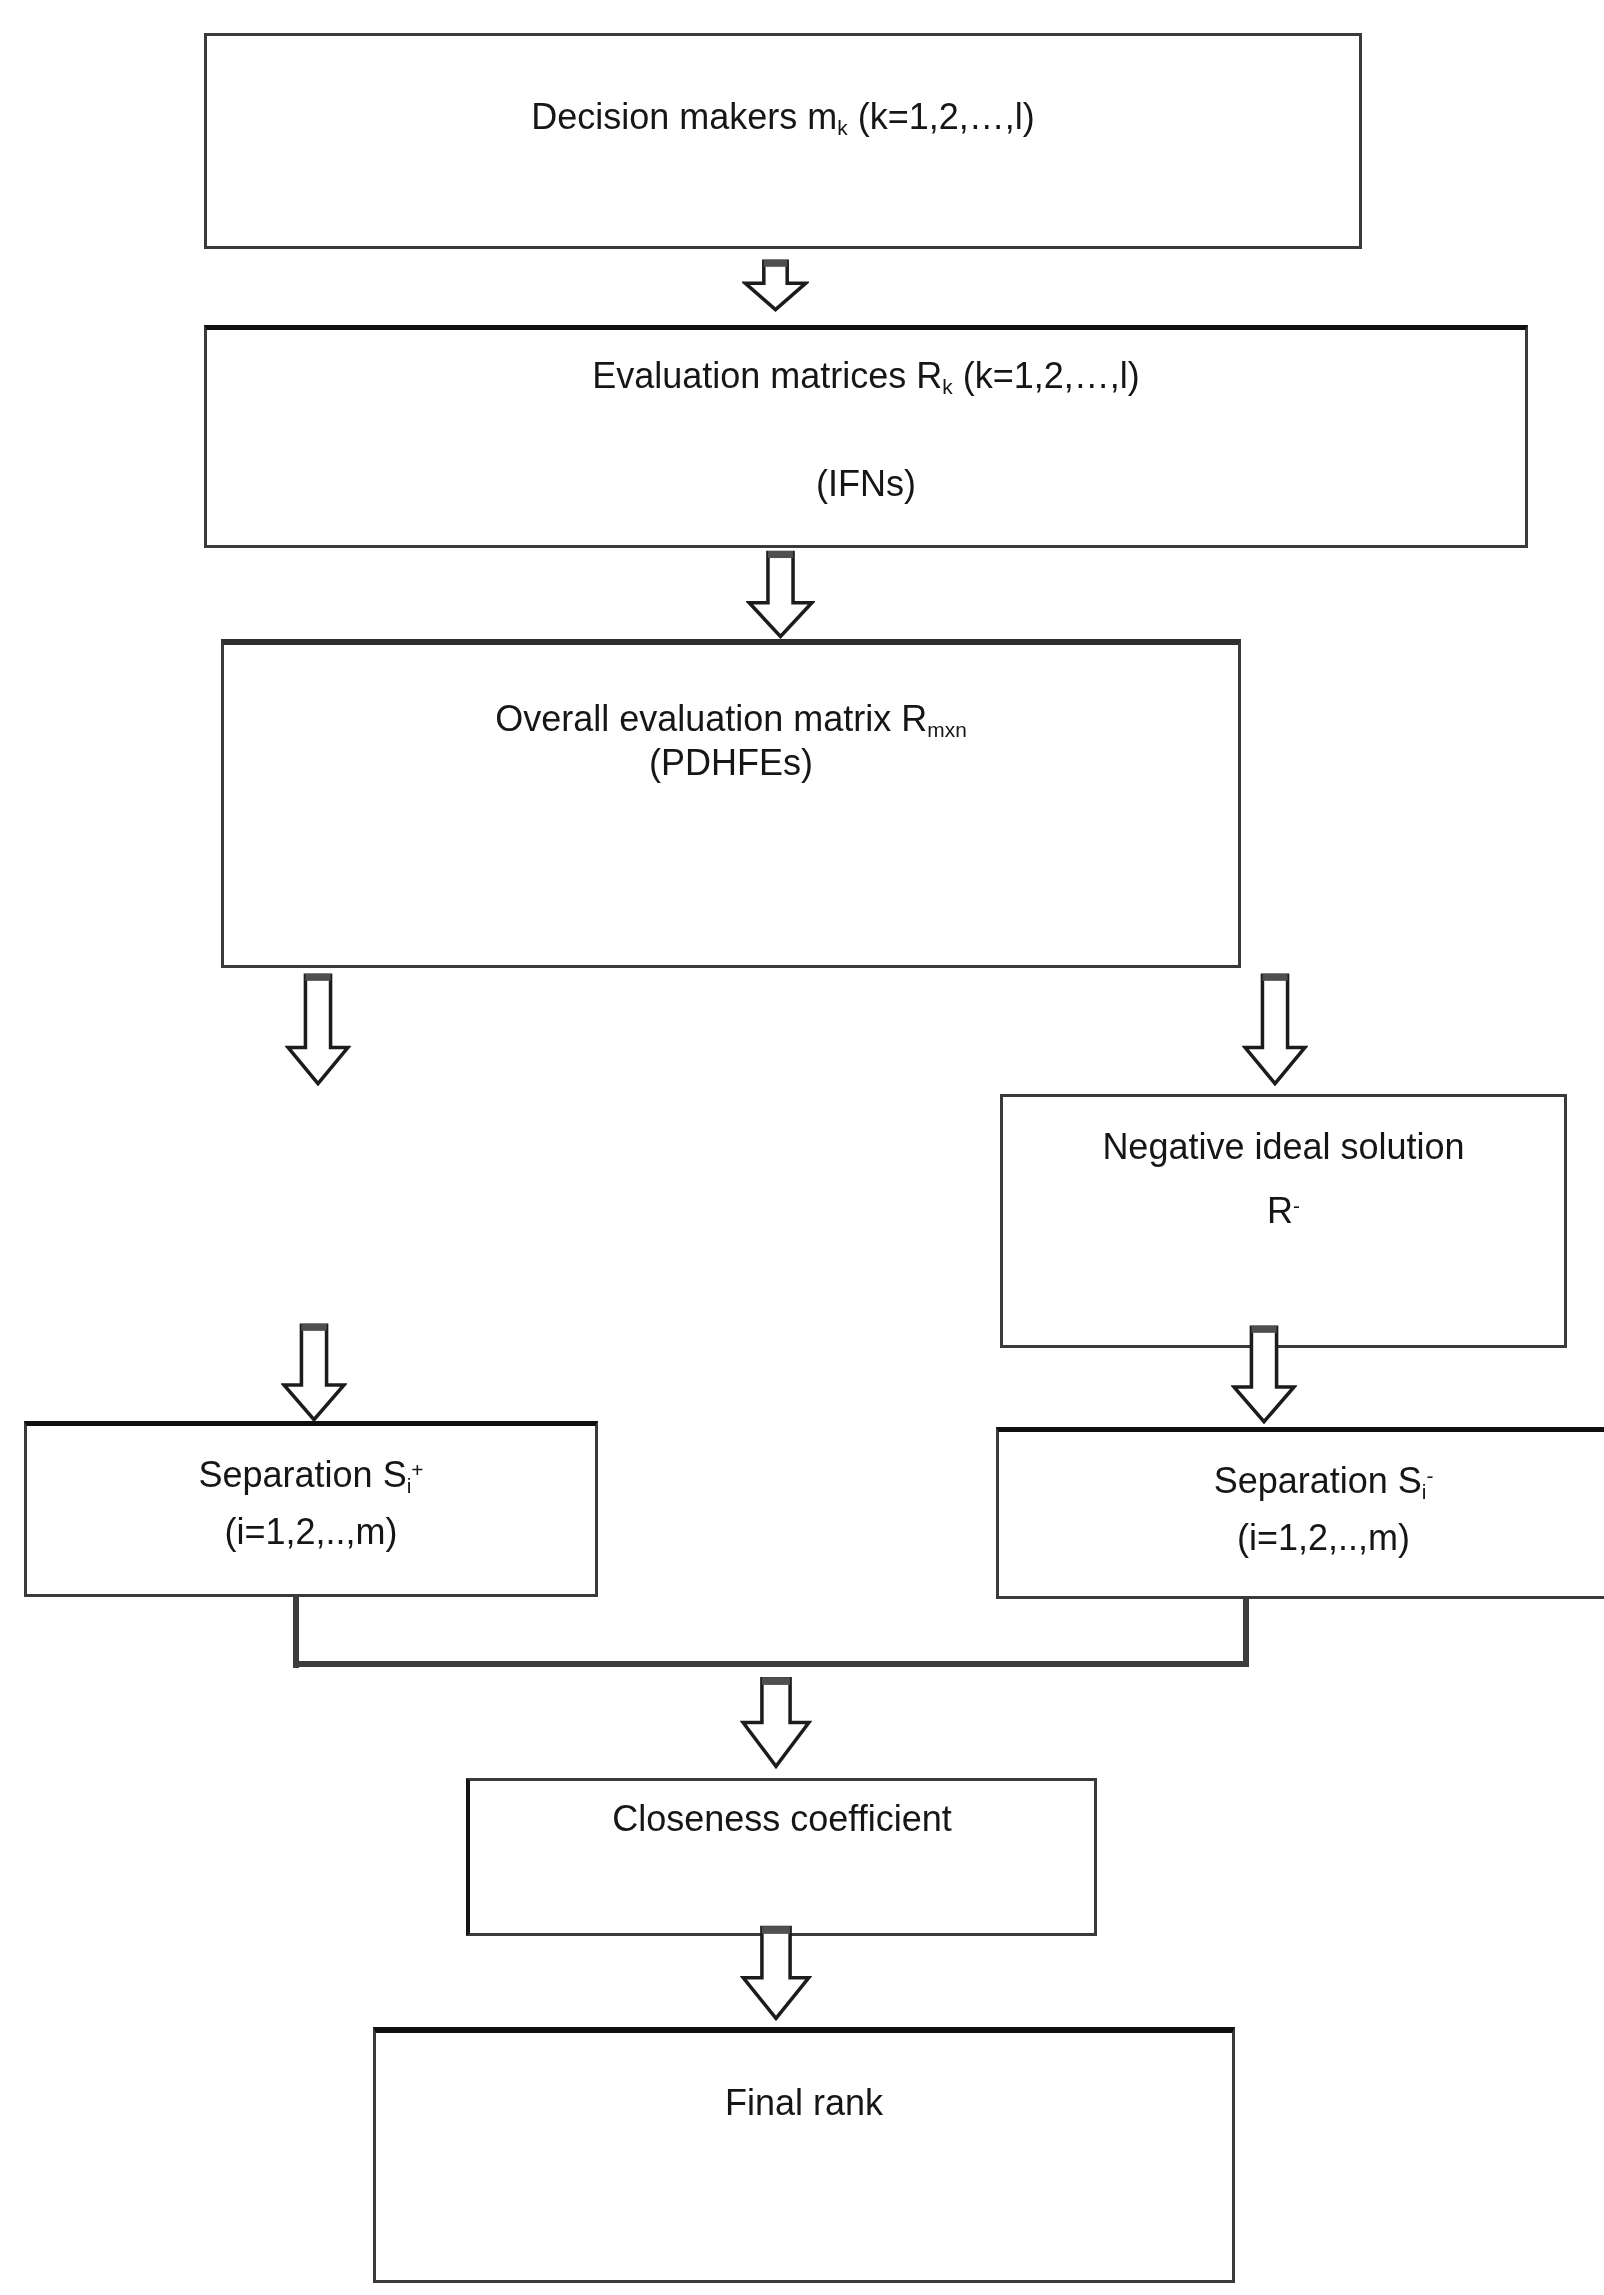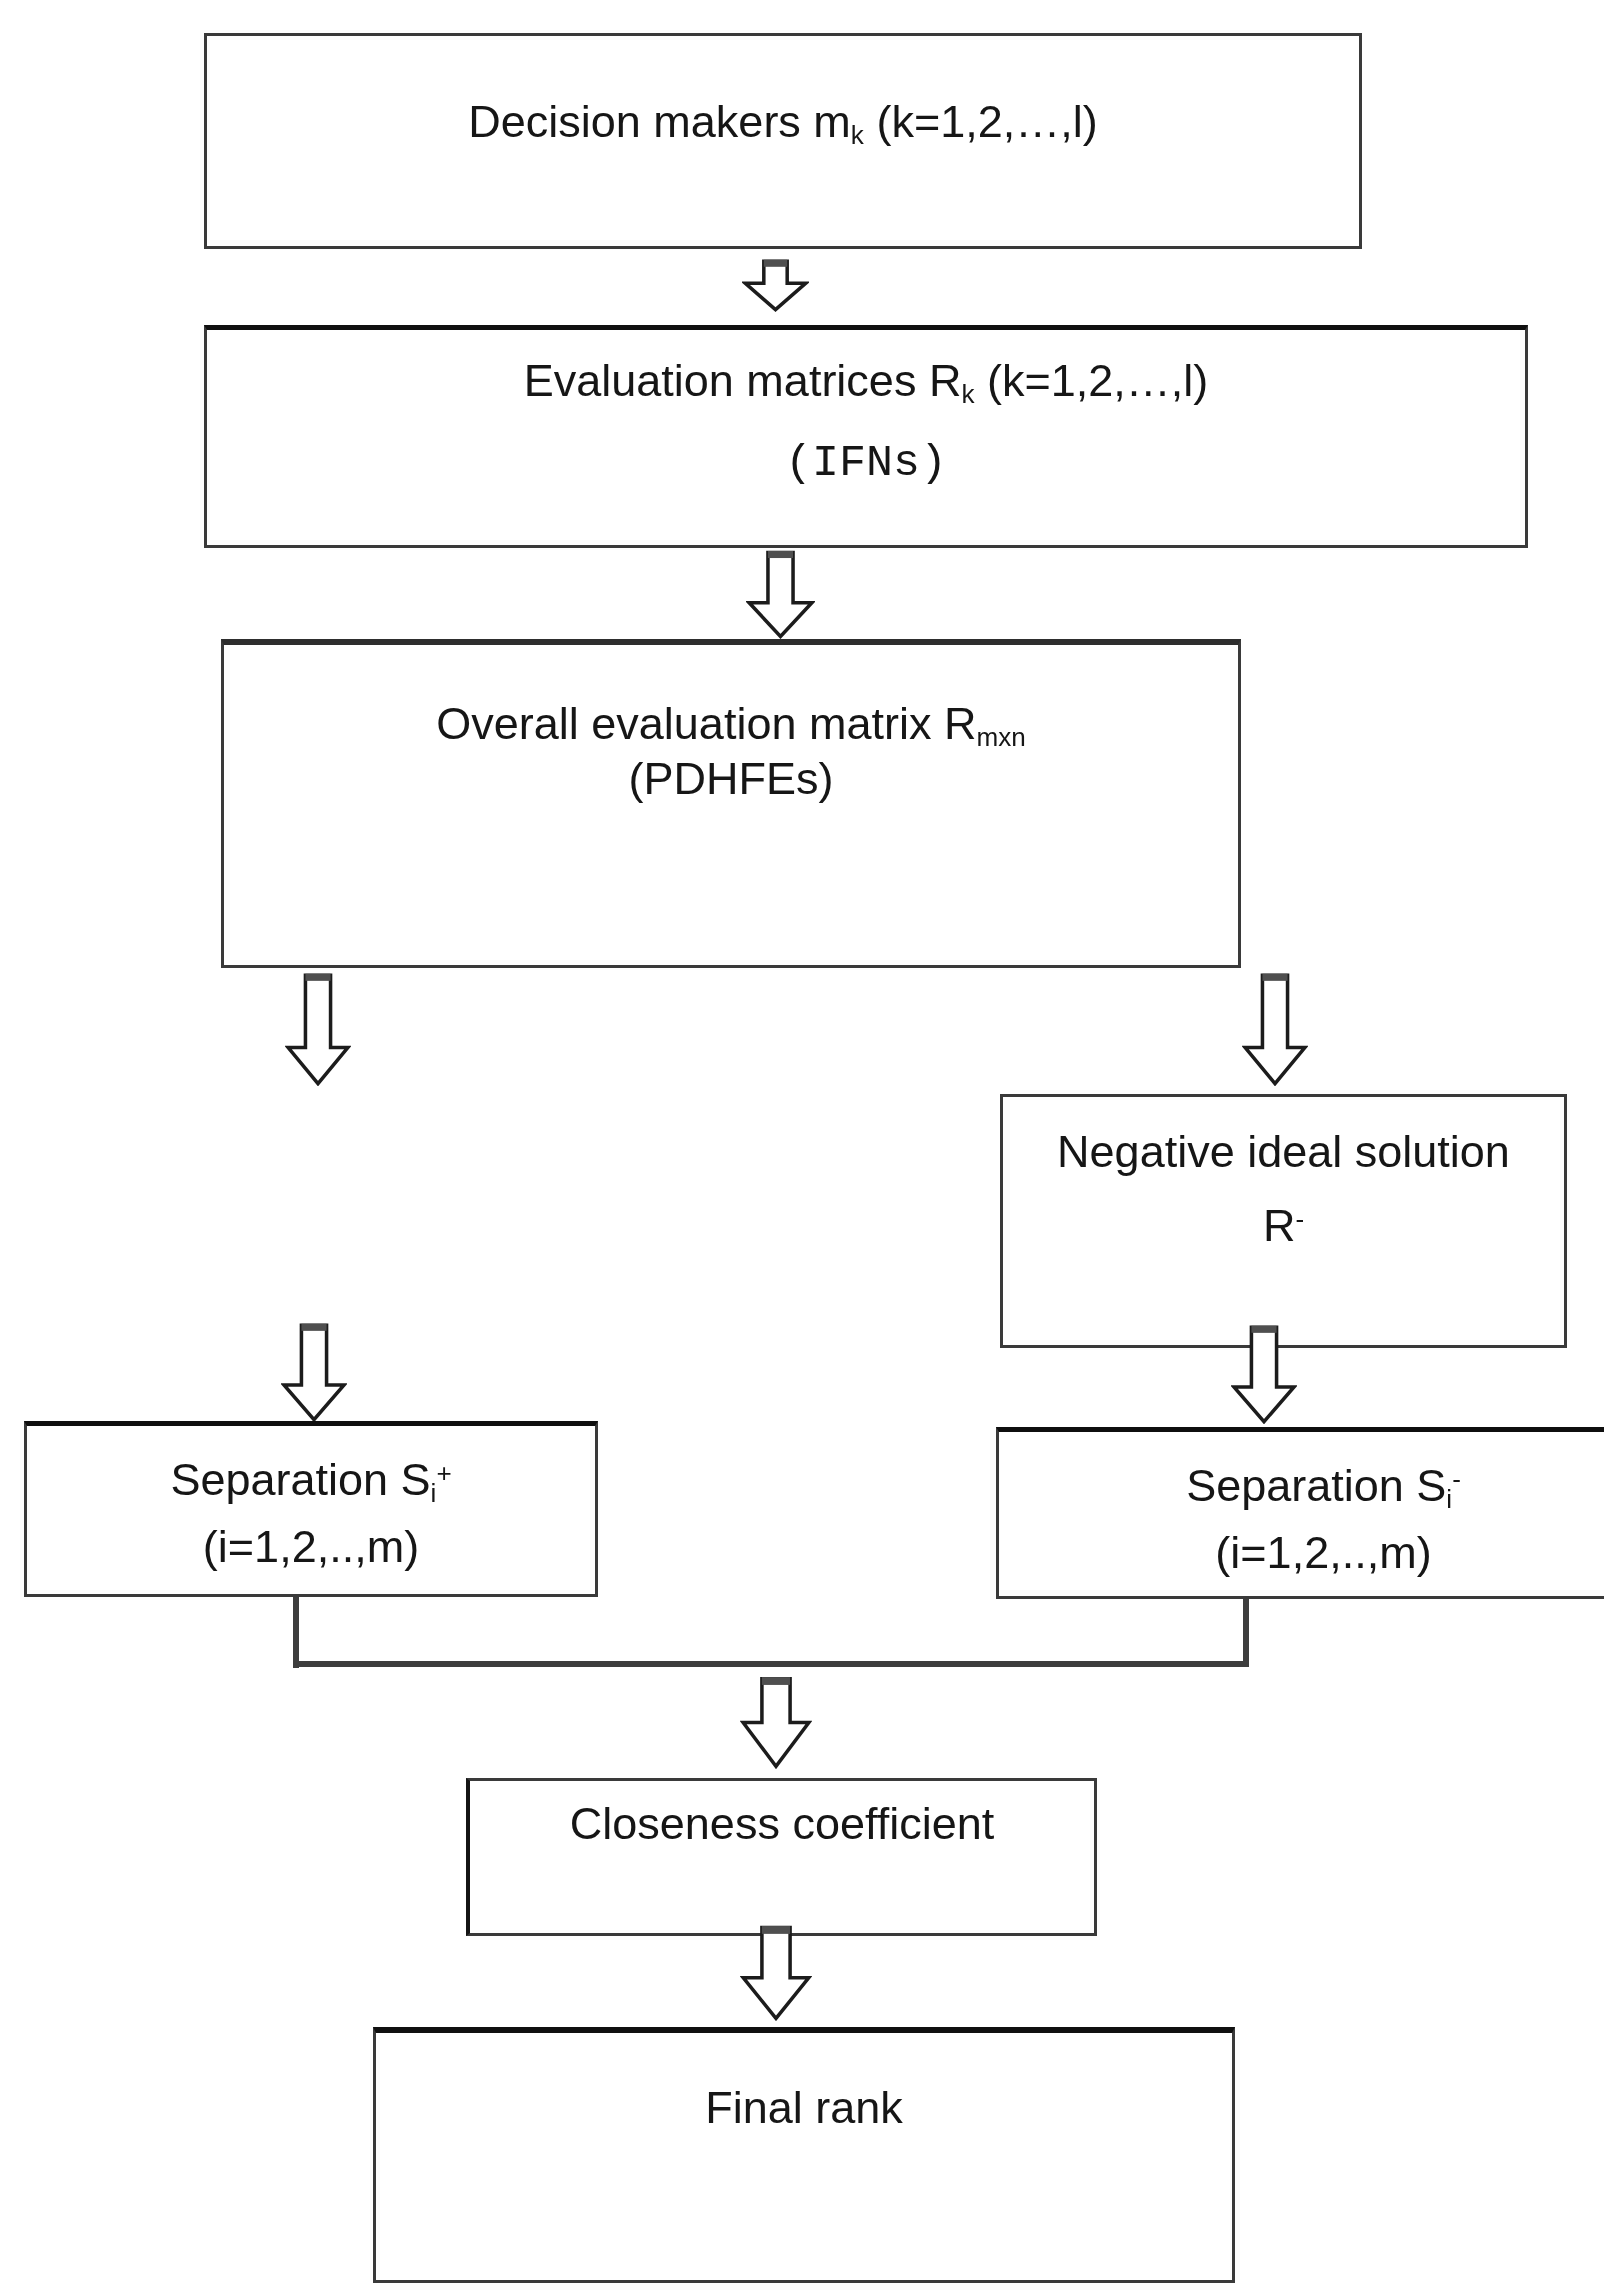--- a/index.html
+++ b/index.html
@@ -14,31 +14,31 @@
   }
   .box {
     position: absolute;
     background: #ffffff;
     border: 3.9px solid #3a3a3a;
     box-sizing: border-box;
     display: flex;
     flex-direction: column;
     align-items: center;
     text-align: center;
-    font-size: 45px;
+    font-size: 36px;
     line-height: 1.16;
   }
   .sb { font-size: 0.58em; vertical-align: -0.28em; }
   .sp { font-size: 0.58em; vertical-align: 0.50em; }
   .arrow { position: absolute; }
   .conn { position: absolute; background: #3d3d3d; }
 
   #b1 { left: 204px;  top: 33px;   width: 1158px; height: 216px; padding-top: 60px; }
   #b2 { left: 204px;  top: 325px;  width: 1324px; height: 223px; padding-top: 25px; border-top: 5.5px solid #101010; }
-  #b2 .line2 { margin-top: 28px; font-family: Liberation Mono, monospace; }
+  #b2 .line2 { margin-top: 64px; }
   #b3 { left: 221px;  top: 639px;  width: 1020px; height: 329px; padding-top: 53px; border-top: 6.3px solid #2e2e2e; }
   #b3 .line2 { }
   #b4 { left: 31px;   top: 1094px; width: 582px;  height: 230px; padding-top: 23.5px; }
   #b4 .line2 { margin-top: 22px; }
   #b5 { left: 1000px; top: 1094px; width: 567px;  height: 254px; padding-top: 29px; }
   #b5 .line2 { margin-top: 22px; }
   #b6 { left: 24px;   top: 1421px; width: 574px;  height: 176px; padding-top: 28px; border-top: 5.5px solid #0f0f0f; }
   #b6 .line2 { margin-top: 12.5px; }
   #b7 { left: 996px; top: 1427px; width: 655px;  height: 172px; padding-top: 28px; border-top: 5.5px solid #0f0f0f; }
   #b7 .line2 { margin-top: 12.5px; }

